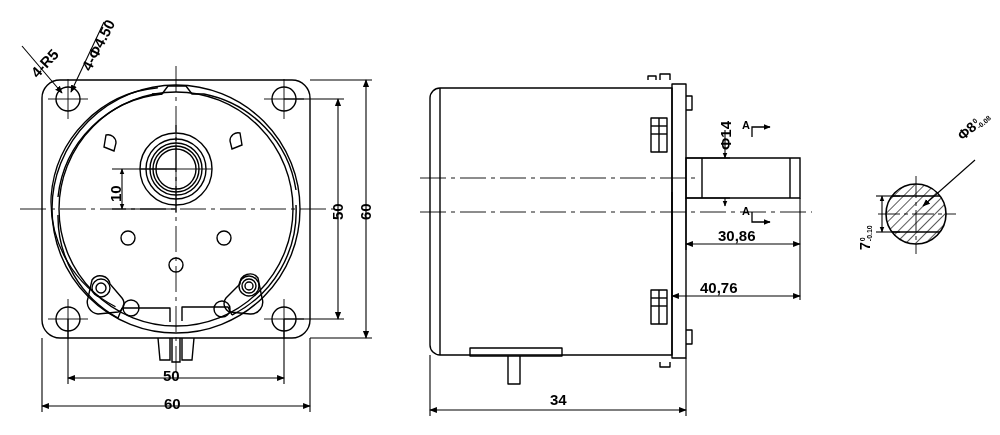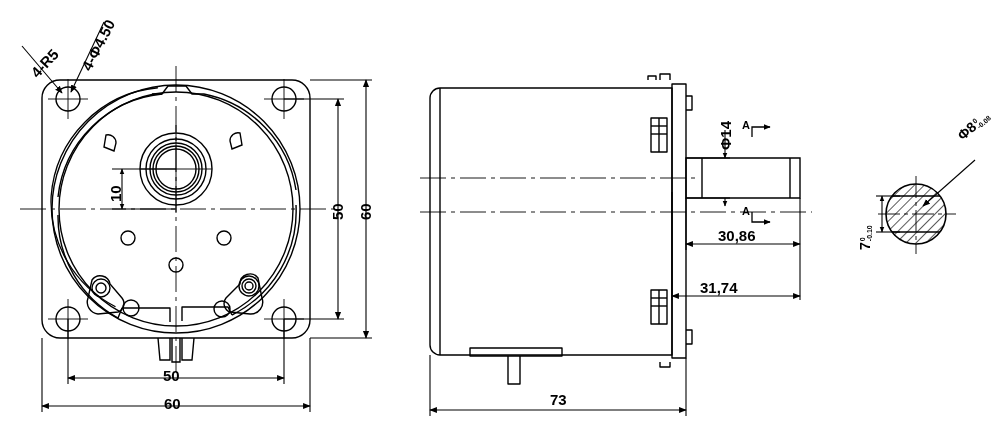--- a/index.html
+++ b/index.html
@@ -220,23 +220,23 @@
 <div class="lbl vert" style="left:358px;top:220px;font-size:15px;">60</div>
 
 <div class="lbl" style="left:163px;top:368px;font-size:15px;">50</div>
 
 <div class="lbl" style="left:164px;top:396px;font-size:15px;">60</div>
 
 <div class="lbl vert" style="left:718px;top:150px;font-size:15px;">Φ14</div>
 
 <div class="lbl" style="left:718px;top:228px;font-size:15px;">30,86</div>
 
-<div class="lbl" style="left:700px;top:280px;font-size:15px;">31,74</div>
-
-<div class="lbl" style="left:550px;top:392px;font-size:15px;">73</div>
+<div class="lbl" style="left:700px;top:280px;font-size:15px;">40,76</div>
+
+<div class="lbl" style="left:550px;top:392px;font-size:15px;">34</div>
 
 <div class="lbl" style="left:742px;top:120px;font-size:11px;">A</div>
 
 <div class="lbl" style="left:742px;top:206px;font-size:11px;">A</div>
 
 <div class="lbl" style="left:955px;top:132px;font-size:14px;transform:rotate(-41deg);transform-origin:left top;">
   <span>Φ8</span><span class="tol"><span>0</span><span>-0.08</span></span>
 </div>
 
 <div class="lbl vert" style="left:858px;top:250px;font-size:14px;">

